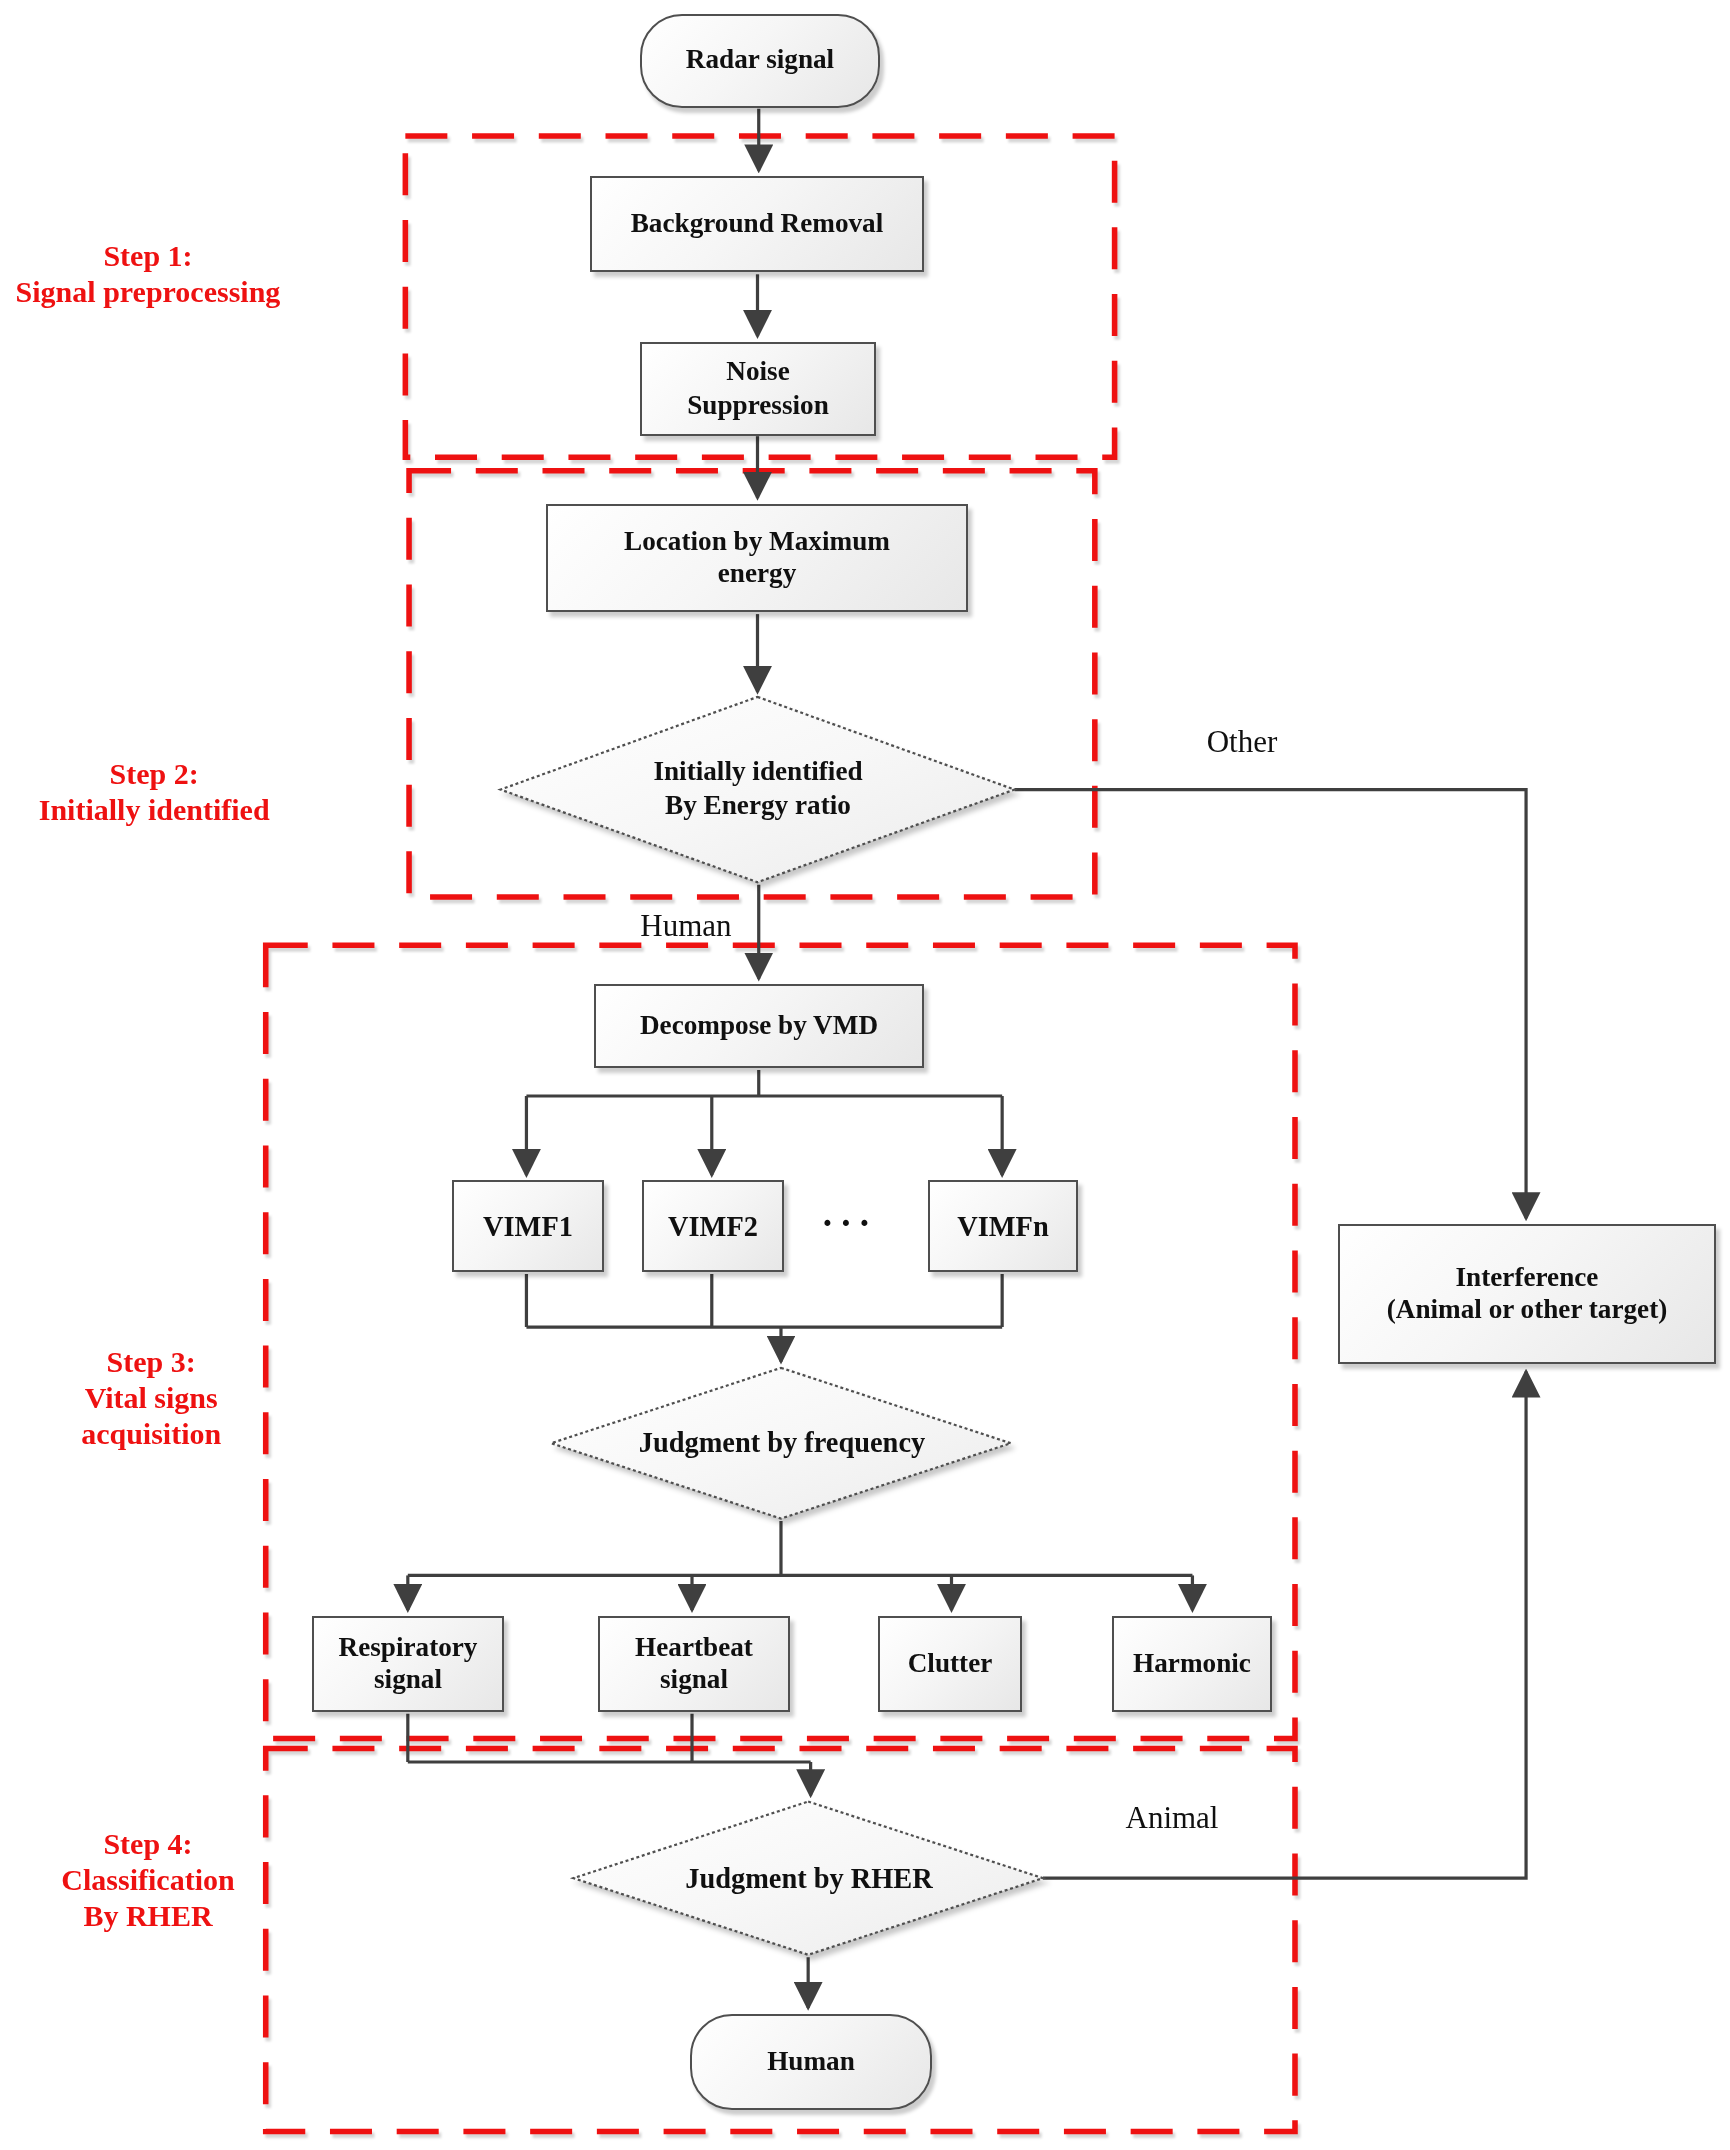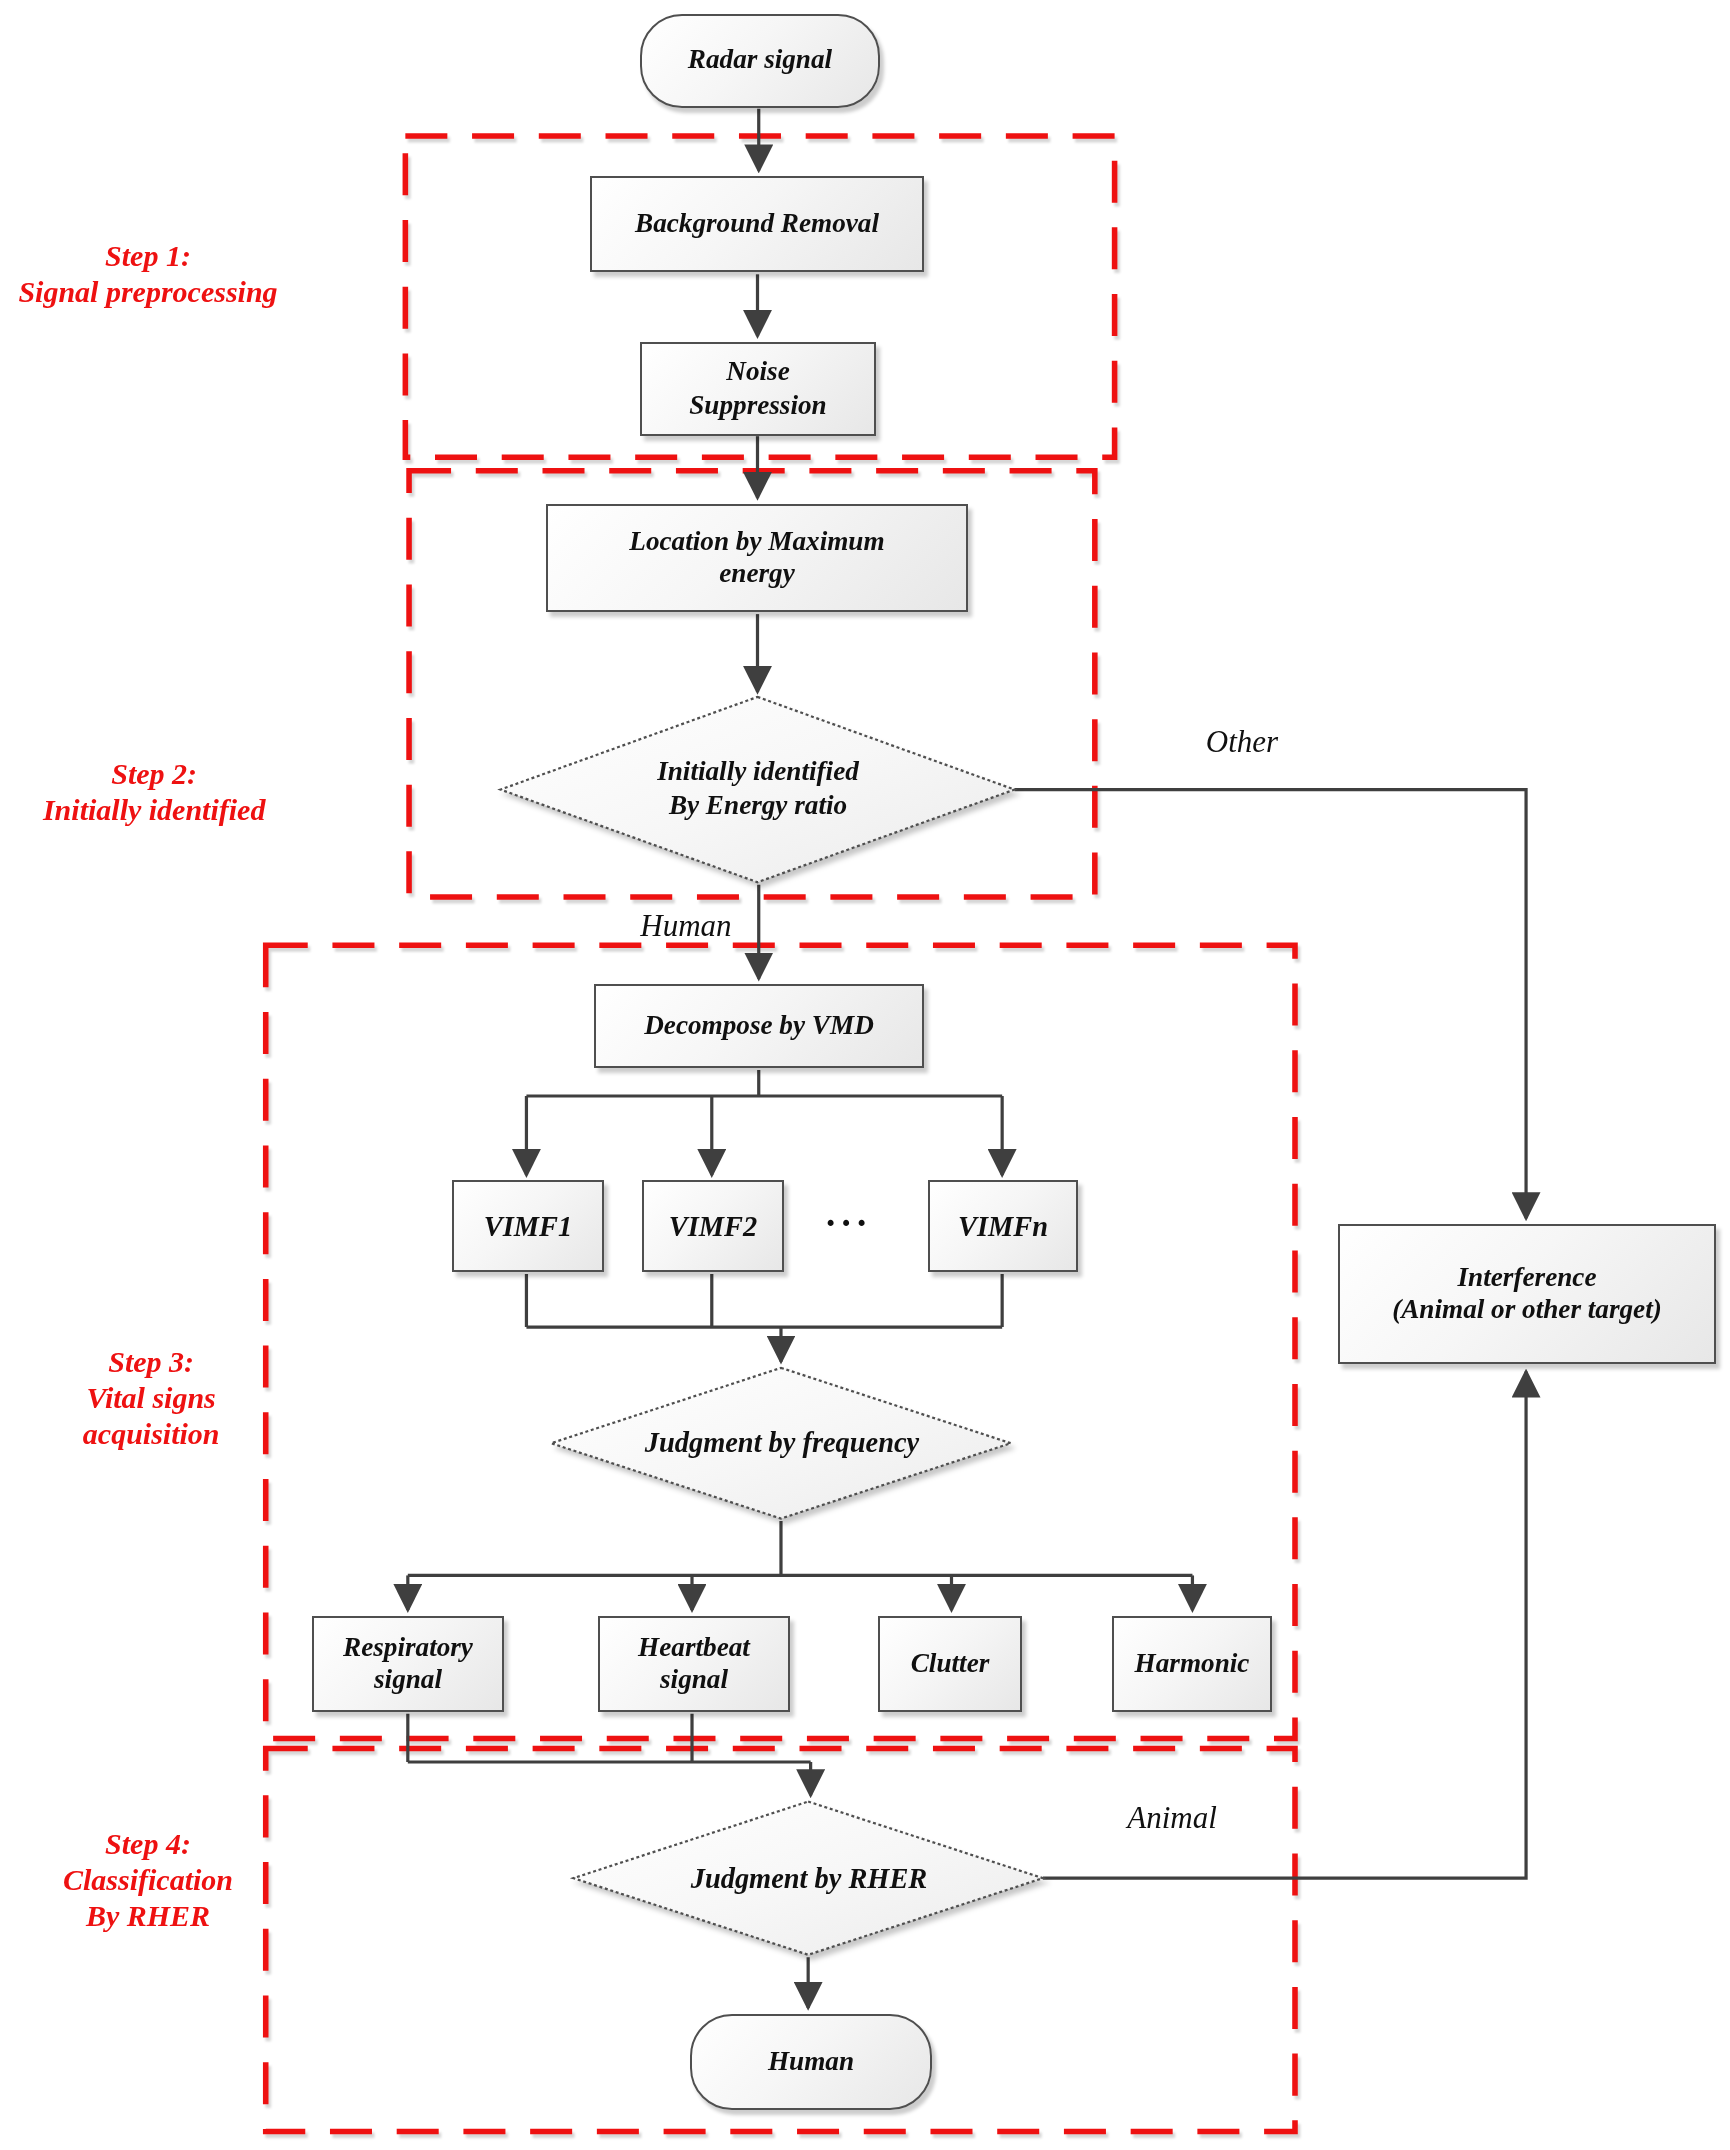--- a/index.html
+++ b/index.html
@@ -1,19 +1,19 @@
 <!DOCTYPE html>
 <html style="--accent: #ee1111; --nodeborder: #4f4f4f; --connector: #3f3f3f;font-size:10px"><head>
 <meta charset="utf-8">
 <style>
   html, body {
     margin: 0; padding: 0; background: #ffffff;
     font-family: "Liberation Serif", "DejaVu Serif", serif;
   }
-  .viewport { width: 1730px; height: 2151px; overflow: hidden; background: #a16207; font-style: italic; }
+  .viewport { width: 1730px; height: 2151px; overflow: hidden; background: #a16207; }
   .stage {
     position: relative; width: 865px; height: 1075px; background: #fff;
     transform: scale(2); transform-origin: 0 0;
   }
   svg.layer { position: absolute; left: 0; top: 0; z-index: 0; }
   .redDash {
     stroke: var(--accent, #ee1111); stroke-width: 4.5; fill: none;
     stroke-dasharray: 34 20;
     filter: drop-shadow(2px 3px 1px rgba(0,0,0,0.16));
   }

